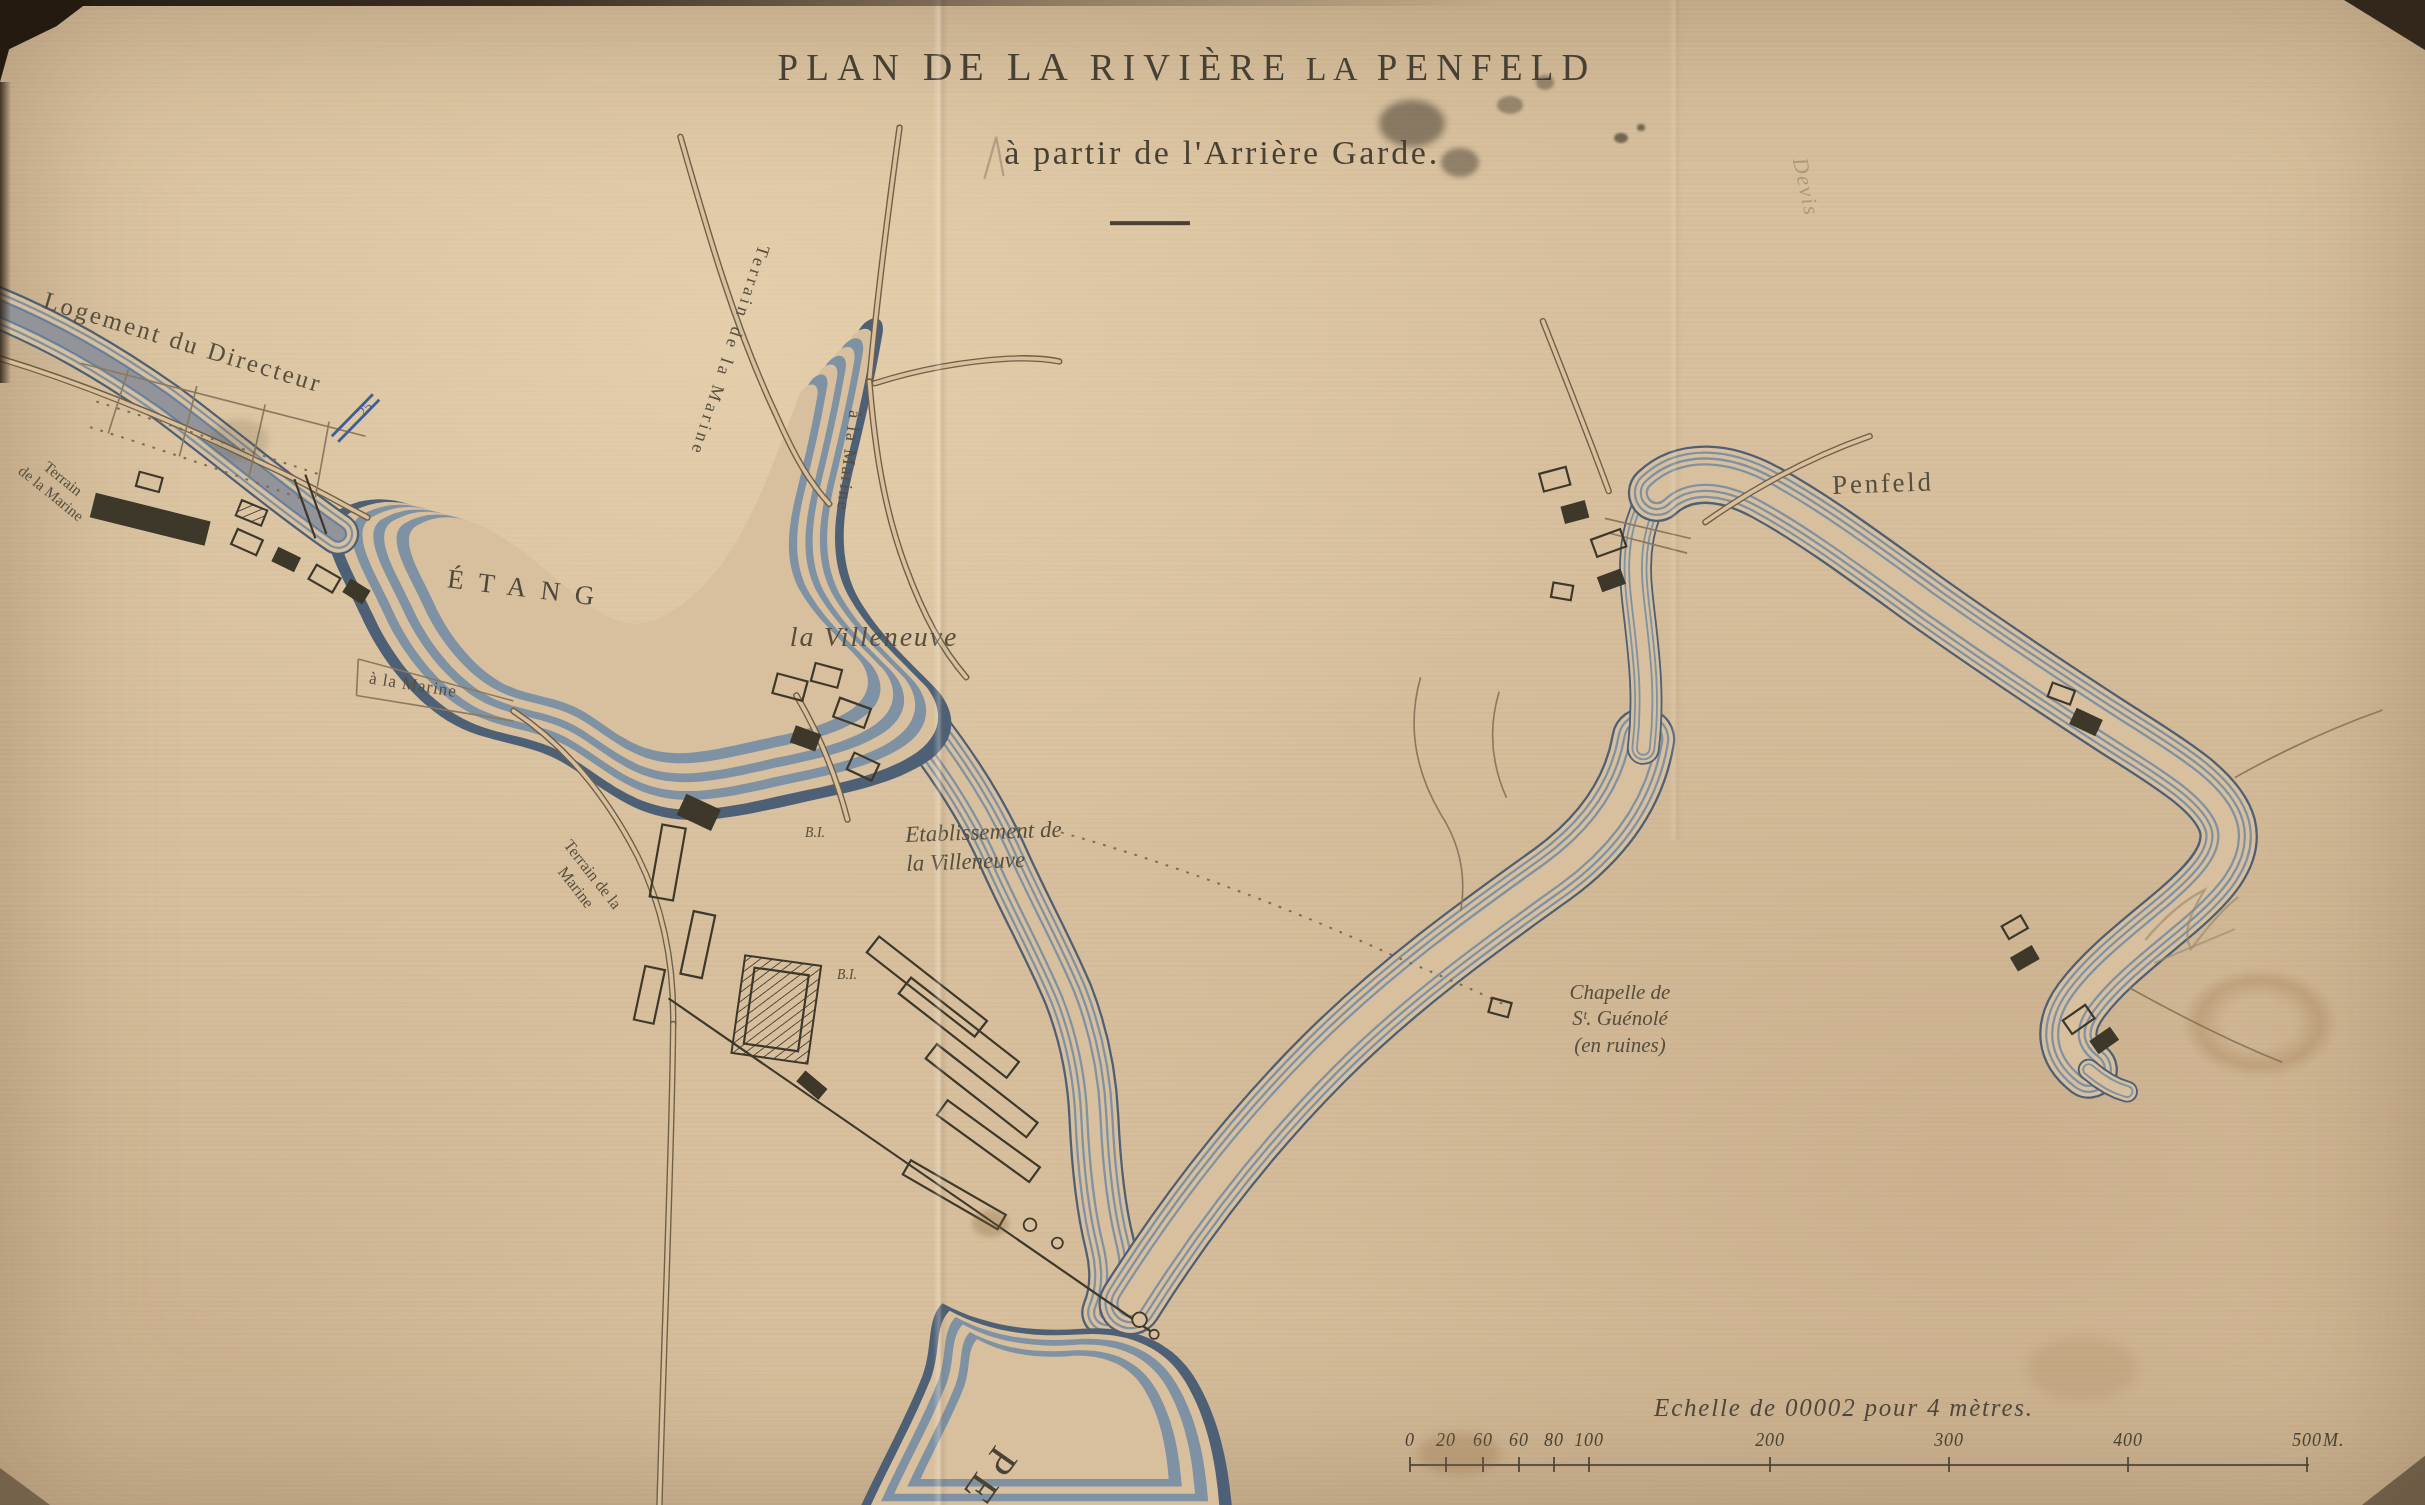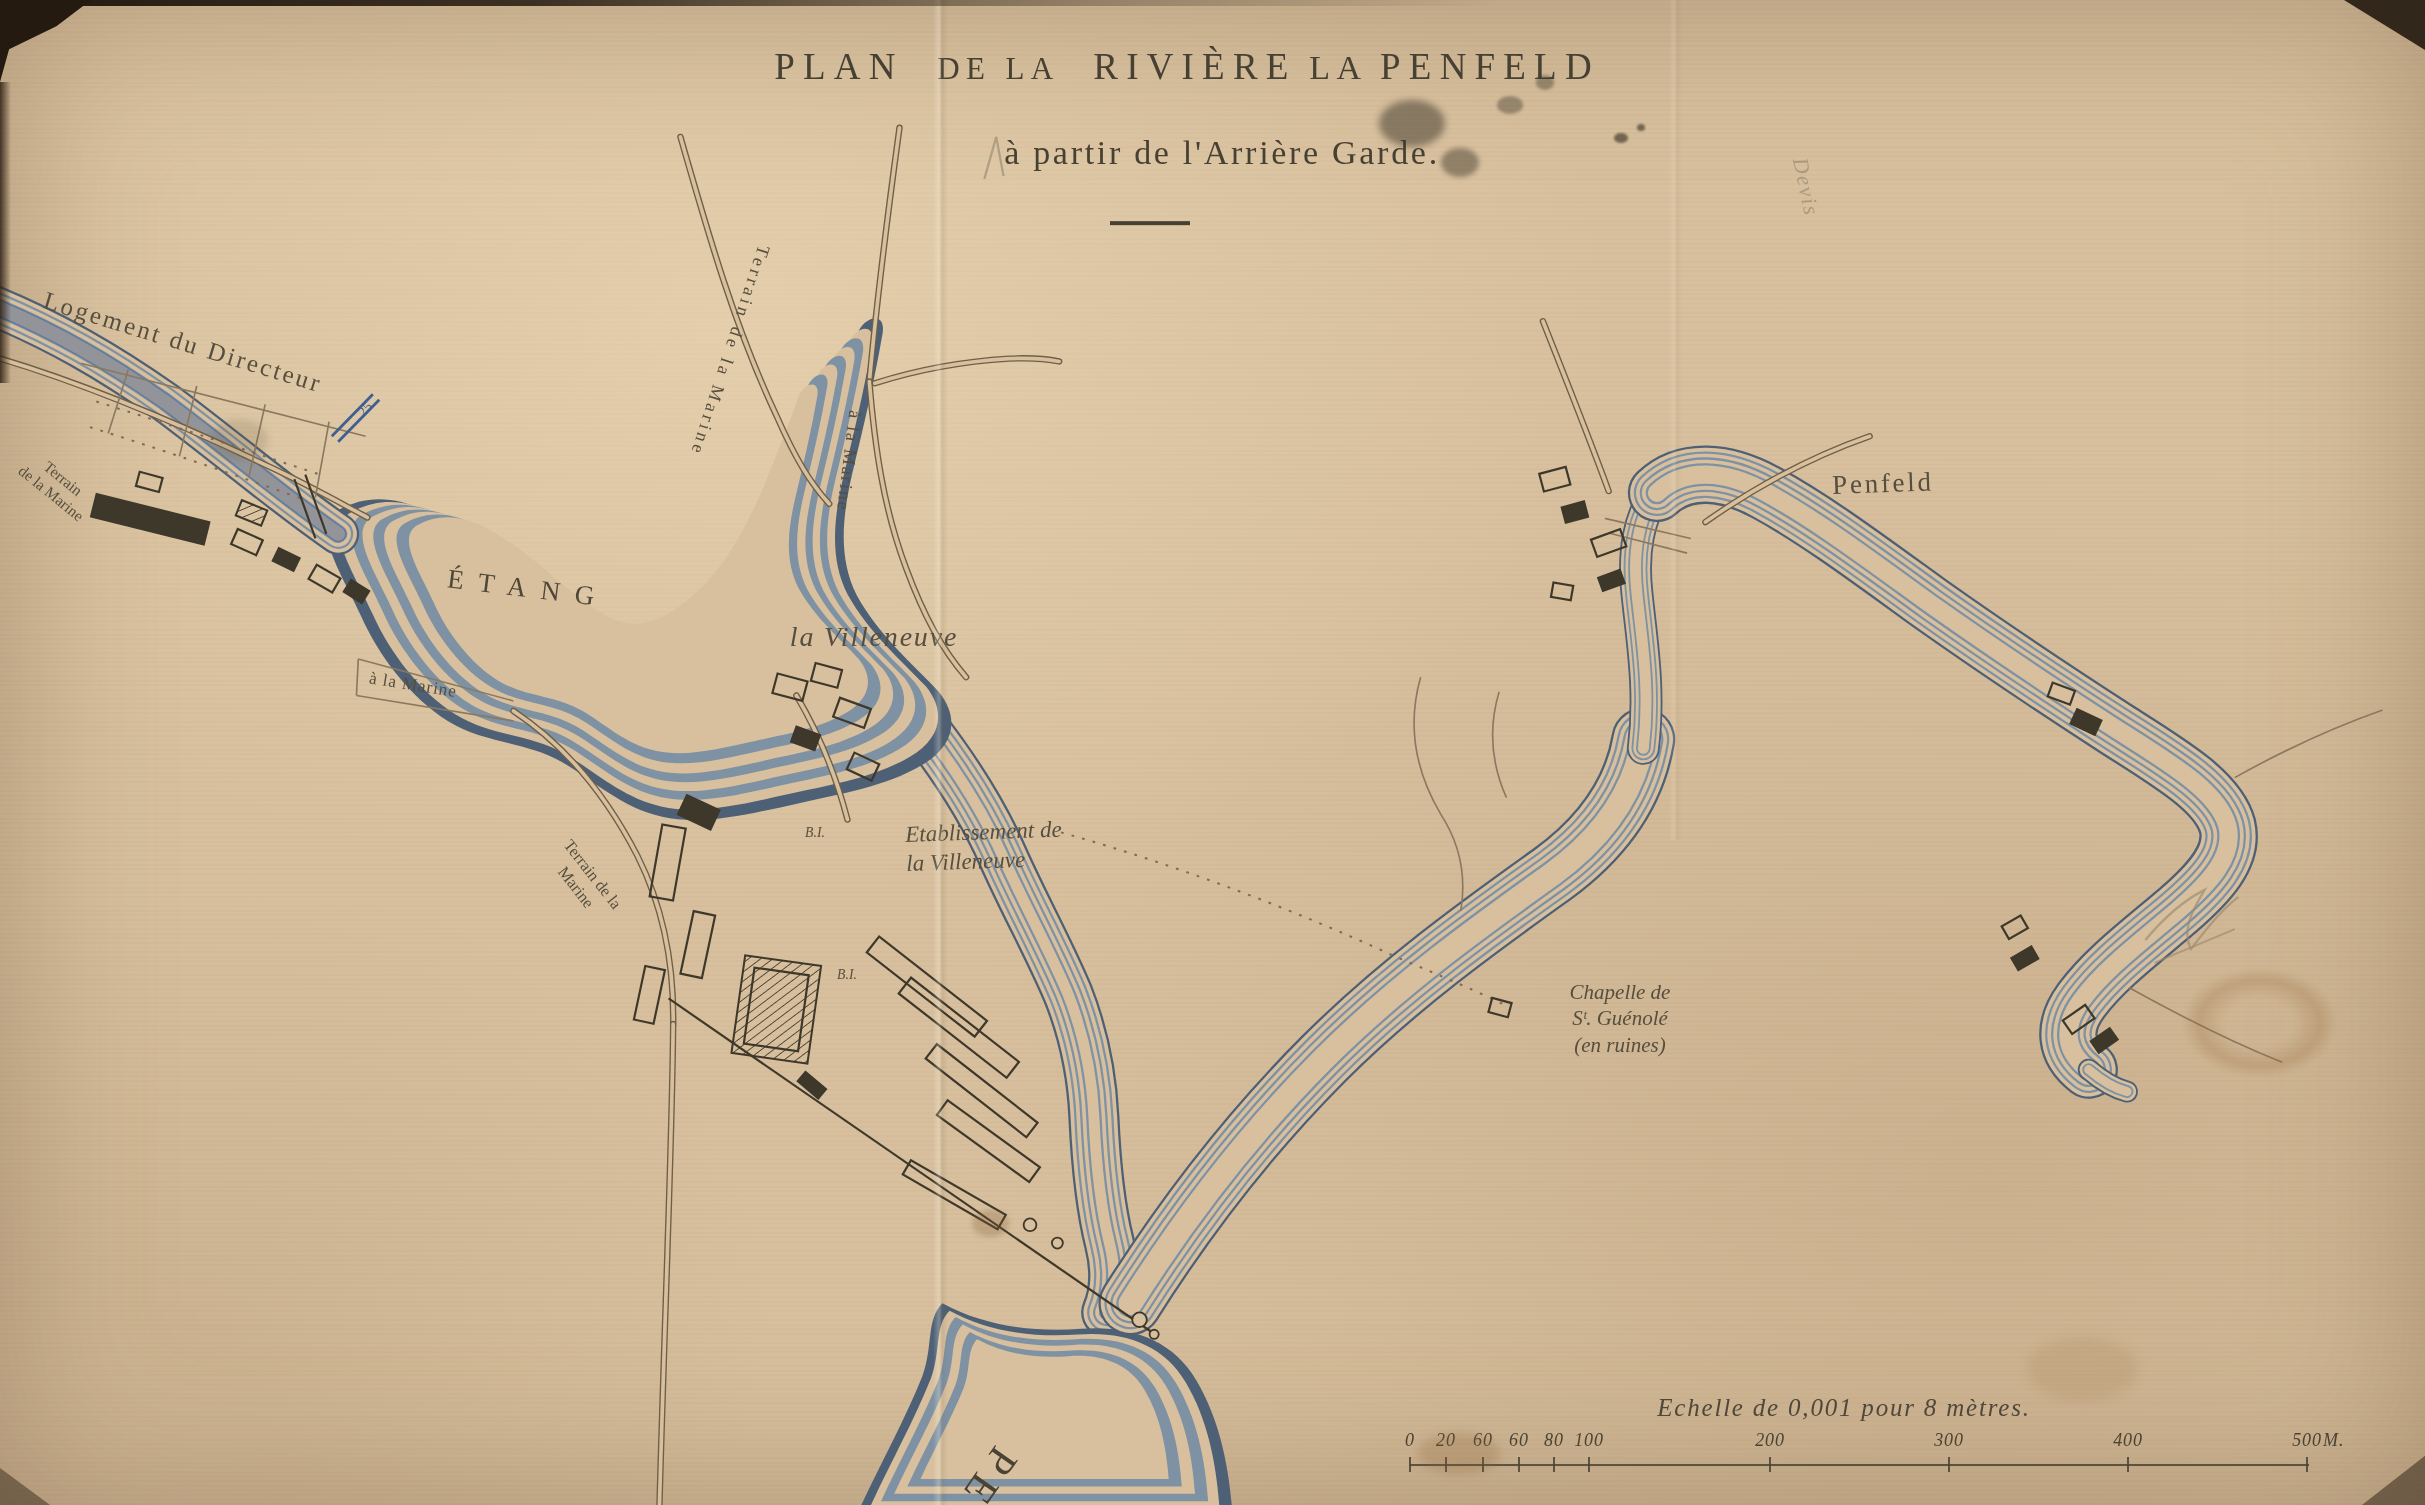--- a/index.html
+++ b/index.html
@@ -33,21 +33,21 @@
   .boomc{stroke:#3e382b;stroke-width:2;fill:#d8c09e;}
   .blue{stroke:#3d5f93;fill:none;}
   .pencil{stroke:#9a8b72;fill:none;opacity:.65;}
   
   .lbl{position:absolute;transform:translate(-50%,-50%) rotate(var(--r,0deg));
        color:#564e3e;white-space:nowrap;text-align:center;line-height:1.25;}
   .it{font-style:italic;}
   .title-block{position:absolute;left:1187px;top:66px;transform:translate(-50%,-50%);
        color:#474134;white-space:nowrap;}
   .t-big{font-size:37px;letter-spacing:8.2px;}
-  .t-med{font-size:31px;letter-spacing:6.4px;margin:0 30px;}
+  .t-med{font-size:41px;letter-spacing:6.4px;margin:0 12px;}
   .t-la{font-size:34px;letter-spacing:6.4px;margin:16px 9px;}
   .subtitle{position:absolute;left:1222px;top:153px;transform:translate(-50%,-50%);
        font-size:34px;letter-spacing:2.7px;color:#474134;white-space:nowrap;}
   .title-rule{position:absolute;left:1150px;top:223px;width:80px;height:3.7px;background:#474134;transform:translate(-50%,-50%);}
   
   .scalebar{position:absolute;height:55px;}
   .sb-line{position:absolute;top:31px;left:0;width:899px;height:1.8px;background:#4a4334;opacity:.85;}
   .sb-tick{position:absolute;top:24px;width:0;height:14.6px;}
   .sb-mark{position:absolute;left:-0.9px;top:0;width:1.8px;height:14.6px;background:#4a4334;opacity:.85;}
   .sb-lab{position:absolute;top:-27px;left:0;transform:translateX(-50%);
@@ -325,21 +325,21 @@
     <span style="display:block">Sᵗ. Guénolé</span>
     <span style="display:block">(en ruines)</span>
   </div>
 
   <div class="lbl" style="left:988px;top:1479px;--r:125deg;font-size:42px;letter-spacing:9px;color:#4a4334;">PE</div>
 
   <div class="lbl" style="left:365px;top:409px;--r:-47deg;font-size:13.7px;color:#3d5f93;">25</div>
 
   <div class="lbl it" style="left:1806px;top:187px;--r:78deg;font-size:22px;color:#9a8b72;opacity:.7;letter-spacing:1.8px;">Devis</div>
 
-  <div class="lbl it" style="left:1844px;top:1408px;font-size:25px;letter-spacing:1.8px;color:#4f483a;">Echelle de 0,001 pour 8 mètres.</div>
+  <div class="lbl it" style="left:1844px;top:1408px;font-size:25px;letter-spacing:1.8px;color:#4f483a;">Echelle de 00002 pour 4 mètres.</div>
 
   <div class="scalebar" style="left:1410px;top:1433px;width:940px;">
     <div class="sb-line"></div>
     <div class="sb-tick" style="left:0px">
         <span class="sb-lab">0</span>
         <i class="sb-mark"></i>
       </div>
     <div class="sb-tick" style="left:36px">
         <span class="sb-lab">20</span>
         <i class="sb-mark"></i>

